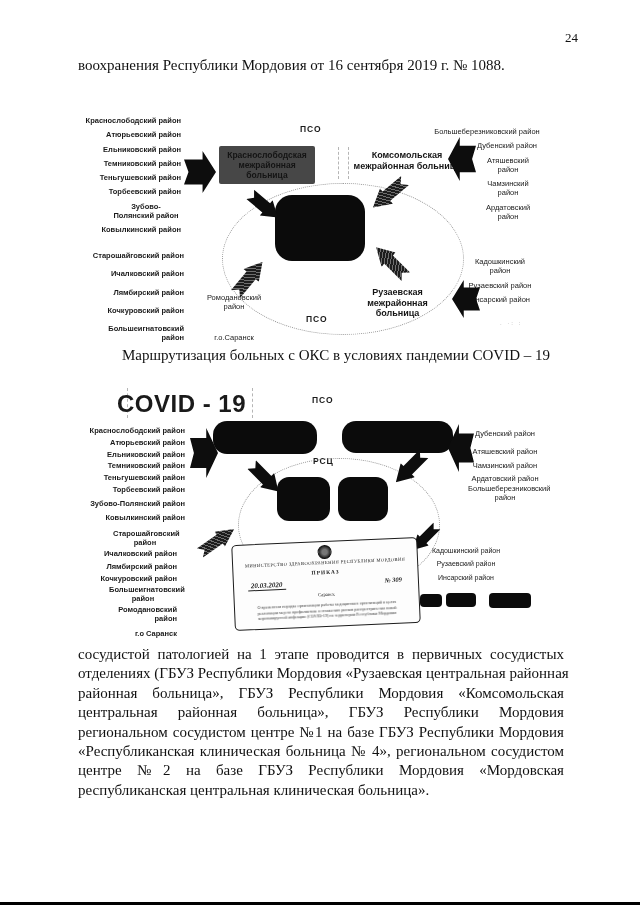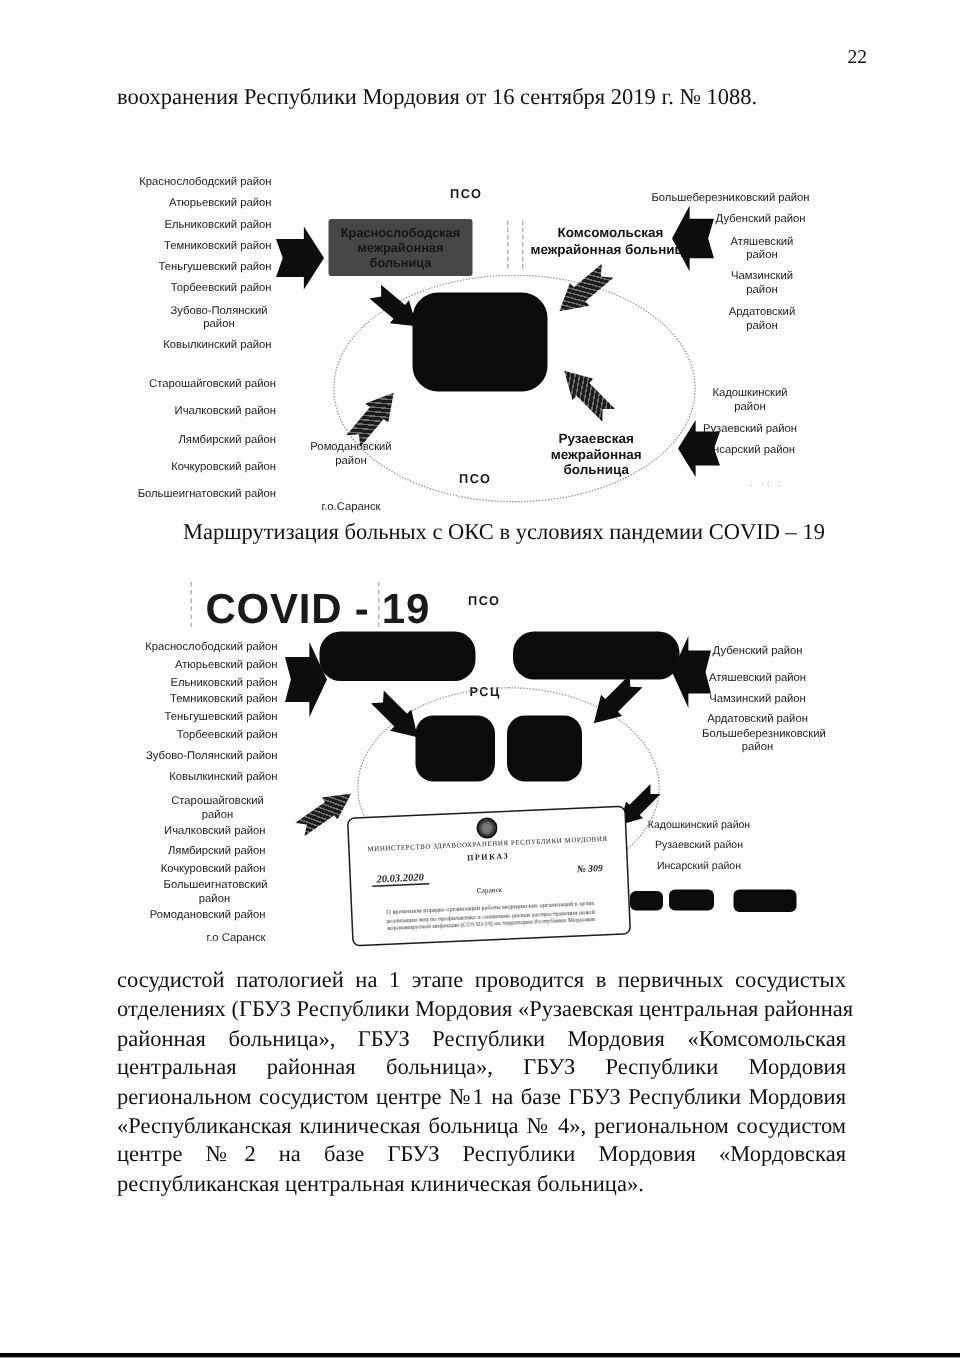--- a/index.html
+++ b/index.html
@@ -9,21 +9,21 @@
   .para{position:absolute;left:78px;width:486px;font-size:15px;line-height:19.4px;}
   .pline{text-align:justify;text-align-last:justify;white-space:nowrap;}
   .pline.last{text-align-last:left;}
   .pline.indent{text-indent:36px;}
   .caption{position:absolute;left:78px;top:347px;width:486px;font-size:15px;text-indent:44px;}
 
   
   .fig{position:absolute;left:0;top:0;width:640px;font-family:"Liberation Sans",sans-serif;color:#1a1a1a;}
   .dlist{position:absolute;font-size:7.5px;line-height:9.3px;}
   .dlist div{margin-bottom:5px;}
-  .r{text-align:right;} .c{text-align:center;}
+  .r{text-align:right;font-weight:bold;} .c{text-align:center;}
   .blackbox{position:absolute;background:#0b0b0b;border-radius:14px;}
   .lbl{position:absolute;font-size:8.5px;font-weight:bold;letter-spacing:1px;}
   .boldlbl{position:absolute;font-weight:bold;font-size:9px;line-height:10.5px;text-align:center;color:#151515;}
   .ellipse{position:absolute;border:1.6px dotted #9a9a9a;border-radius:50%;}
   .vdash{position:absolute;width:0;border-left:1.5px dashed #b5b5b5;}
   .arrow{position:absolute;background:#0d0d0d;
          clip-path:polygon(0% 20%,58% 20%,58% 0%,100% 50%,58% 100%,58% 80%,0% 80%,14% 50%);}
   .arrow.tex{background:repeating-linear-gradient(55deg,#1c1c1c 0 2px,#6e6e6e 2px 3px);}
   .arrow.left{transform:scaleX(-1);}
   .smudge{position:absolute;color:#9a9a9a;font-size:6px;letter-spacing:2px;}
@@ -37,27 +37,27 @@
   .ministry{position:absolute;top:18px;left:4px;right:4px;text-align:center;font-size:4.6px;letter-spacing:.4px;}
   .ptitle{position:absolute;top:27px;left:0;right:0;text-align:center;font-size:5.4px;font-weight:bold;letter-spacing:1px;}
   .pdate{position:absolute;top:37px;left:14px;font-size:7px;font-style:italic;font-weight:bold;border-bottom:.8px solid #222;padding:0 3px;}
   .pnum{position:absolute;top:37px;right:16px;font-size:6.5px;font-style:italic;font-weight:bold;}
   .pcity{position:absolute;top:50px;left:0;right:0;text-align:center;font-size:4.8px;}
   .psubj{position:absolute;top:60px;left:5px;right:5px;font-size:4.2px;line-height:5.6px;text-align:center;color:#3a3a3a;filter:blur(.2px);}
   .minibox{position:absolute;background:#0b0b0b;border-radius:4px;}
   .botline{position:absolute;left:0;right:0;bottom:0;height:3px;background:#000;}
   .graybox{position:absolute;background:#474747;color:#141414;font-weight:bold;font-size:8.5px;
            line-height:10px;text-align:center;border-radius:2px;display:flex;align-items:center;justify-content:center;padding:2px;}
-  .covid{position:absolute;left:137px;top:390px;font-size:28px;font-weight:600;letter-spacing:.5px;font-family:"Liberation Sans",sans-serif;text-align:center;}
+  .covid{position:absolute;left:117px;top:390px;font-size:24px;font-weight:600;letter-spacing:.5px;font-family:"Liberation Sans",sans-serif;text-align:center;}
 </style>
 </head>
 <body>
 
 <div class="page">
-  <div class="pagenum">22</div>
+  <div class="pagenum">24</div>
 
   <div class="para" style="top:56px;">
     <div class="pline last">воохранения Республики Мордовия от 16 сентября 2019 г. № 1088.</div>
   </div>
 
   <div class="fig">
     <div class="lbl" style="left:300px;top:124px;">ПСО</div>
     <div class="lbl" style="left:306px;top:314px;">ПСО</div>
 
     <div class="dlist r" style="left:84px;top:116px;width:97px;">

